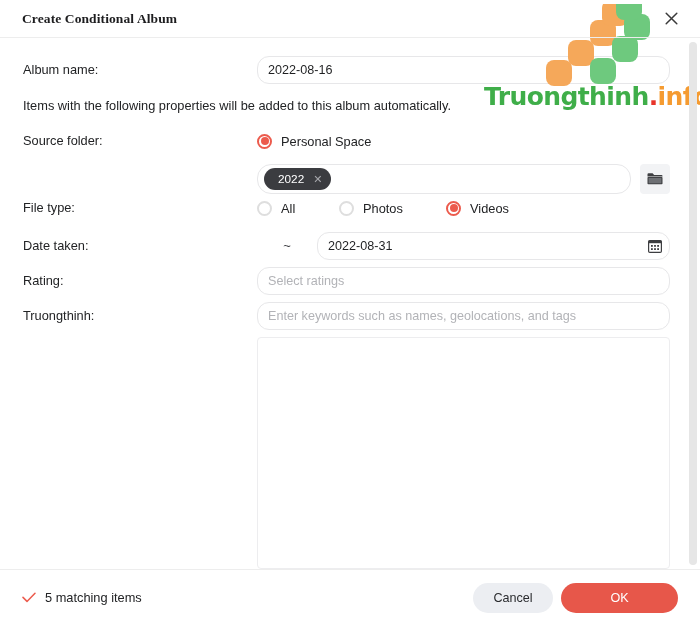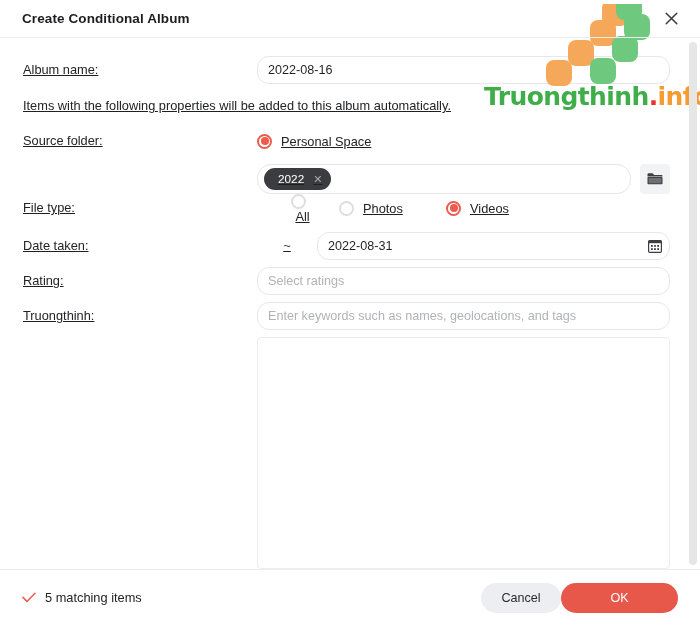--- a/index.html
+++ b/index.html
@@ -31,20 +31,21 @@
   .dlg-header {
     height: 38px;
     flex: 0 0 38px;
     border-bottom: 1px solid #ededed;
     display: flex;
     align-items: center;
     padding: 0 14px 0 22px;
     position: relative;
     z-index: 6;
     background: transparent;
+    font-family: Liberation Serif, serif;
   }
   .dlg-title {
     font-size: 13.5px;
     font-weight: bold;
     color: #1d1d1f;
     letter-spacing: 0.1px;
   }
   .close-btn {
     margin-left: auto;
     width: 30px;
@@ -62,21 +63,20 @@
   .dlg-body {
     flex: 1 1 auto;
     position: relative;
     overflow: hidden;
     padding: 0;
   }
   .scroll-inner {
     position: absolute;
     inset: 0;
     padding: 18px 30px 0 22px;
-    text-decoration: underline;
   }
 
   
   .scrollbar-track {
     position: absolute;
     top: 4px;
     right: 3px;
     bottom: 4px;
     width: 8px;
     background: #ffffff;
@@ -272,21 +272,21 @@
     align-items: center;
     gap: 9px;
     font-size: 12.8px;
     color: #222325;
   }
   .check-icon { color: #ec5b4d; display: block; }
   .footer-actions {
     margin-left: auto;
     display: flex;
     align-items: flex-start;
-    gap: 0;
+    gap: 8px;
   }
   .btn {
     height: 30px;
     border: none;
     border-radius: 15px;
     font-family: "Liberation Sans", sans-serif;
     font-size: 12.6px;
     cursor: pointer;
     padding: 0 14px;
   }
@@ -398,21 +398,21 @@
               </svg>
             </div>
           </div>
         </div>
       </div>
 
       <div class="row" style="">
         <div class="row-label">File type:</div>
         <div class="row-field">
           <div class="radio-group">
-            <div class="radio-opt" style="width:82px;flex-direction:column;">
+            <div class="radio-opt" style="width:82px;">
               <span class="radio-mark"></span>
               <span class="radio-text">All</span>
             </div>
             <div class="radio-opt" style="width:107px;">
               <span class="radio-mark"></span>
               <span class="radio-text">Photos</span>
             </div>
             <div class="radio-opt on">
               <span class="radio-mark"></span>
               <span class="radio-text">Videos</span>

